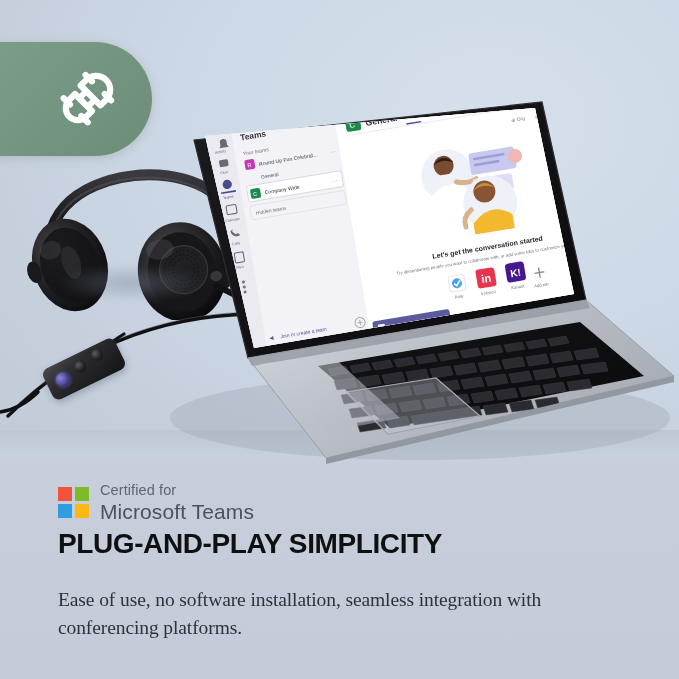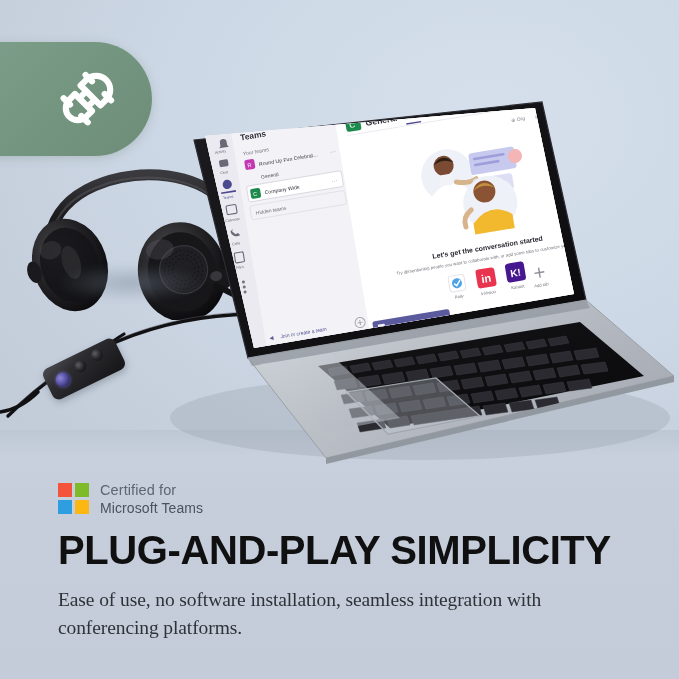--- a/index.html
+++ b/index.html
@@ -67,26 +67,26 @@
 
   
   .laptop{position:absolute;left:150px;top:80px;width:530px;height:400px;}
 
   
   .cert{position:absolute;left:58px;top:483px;display:flex;align-items:center;gap:11px;}
   .ms-logo{display:grid;grid-template-columns:14px 14px;grid-template-rows:14px 14px;gap:3px;}
   .ms-sq{width:14px;height:14px;}
   .cert-text{display:flex;flex-direction:column;line-height:1;}
   .cert-small{font-size:14.5px;color:#5e6670;letter-spacing:.1px;margin-bottom:3px;}
-  .cert-big{font-size:14px;color:#4a525c;letter-spacing:.1px;}
+  .cert-big{font-size:21px;color:#4a525c;letter-spacing:.1px;}
 
   
   .headline{
     position:absolute;left:58px;top:528px;
-    font-size:40px;font-weight:bold;color:#101011;
+    font-size:28px;font-weight:bold;color:#101011;
     letter-spacing:-.4px;white-space:nowrap;
   }
   .body-copy{
     position:absolute;left:58px;top:586px;width:545px;
     font-size:19.5px;color:#2e3338;line-height:1.46;letter-spacing:-.1px;font-family:Liberation Serif, serif;
   }
 </style>
 </head>
 <body>
 

